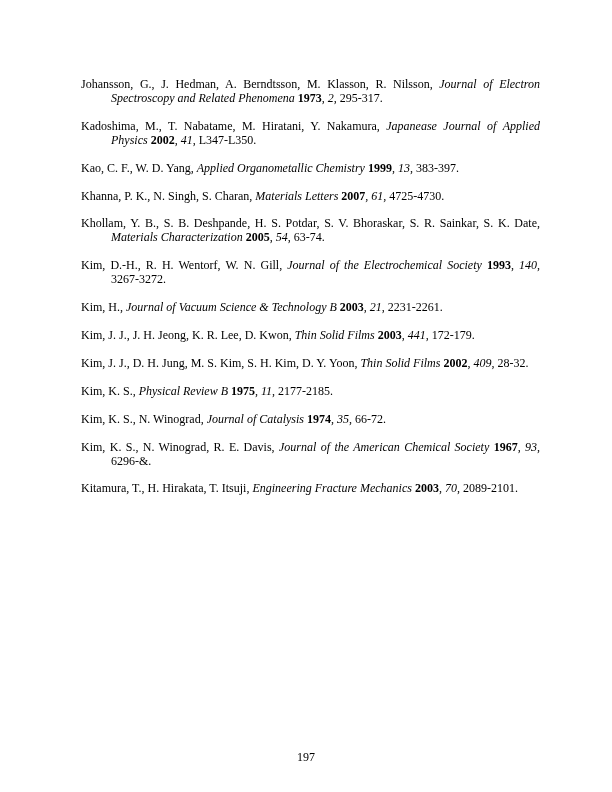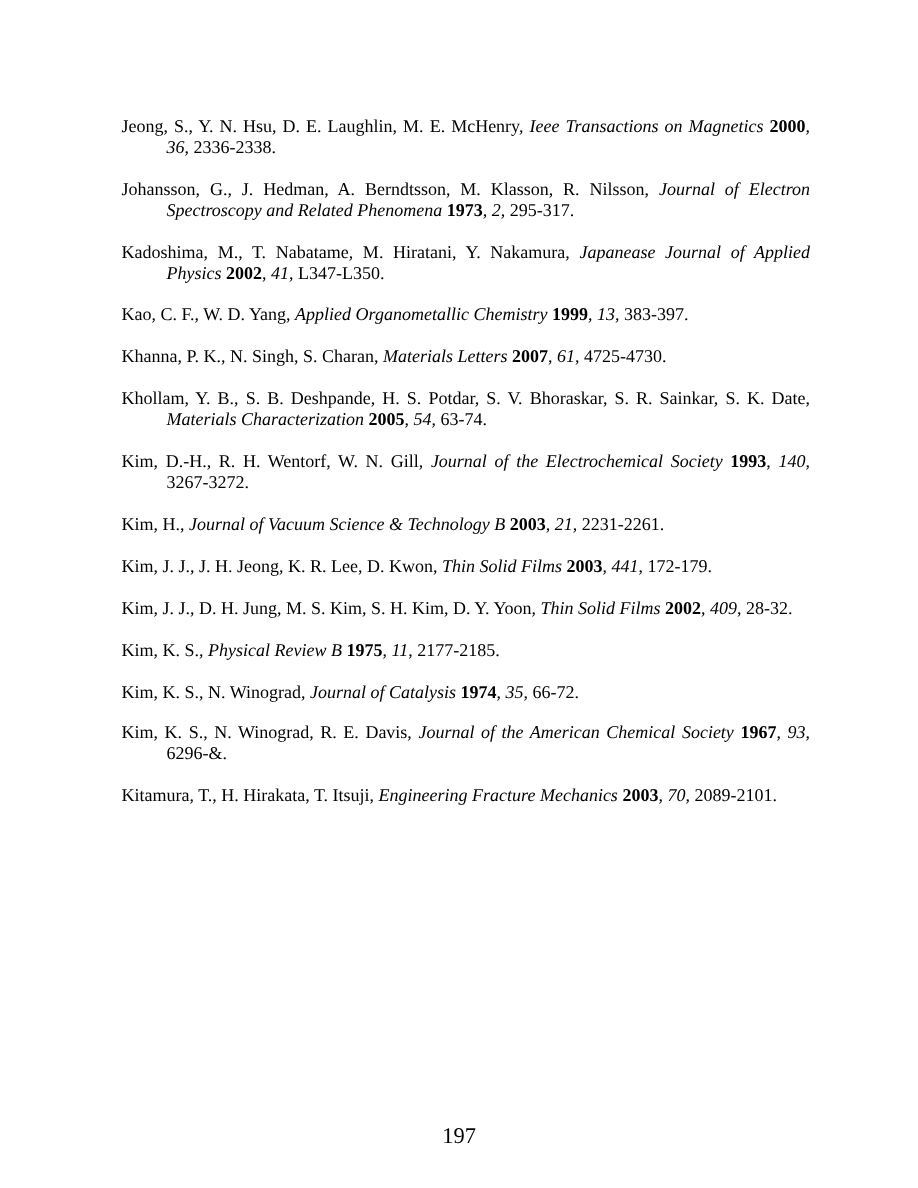--- a/index.html
+++ b/index.html
@@ -32,29 +32,28 @@
     text-indent: -30px;
   }
   .ref .i { font-style: italic; }
   .ref .b { font-weight: bold; }
   .page-number {
     position: absolute;
     left: 0;
     right: 0;
     top: 750px;
     text-align: center;
-    font-size: 15px;
+    font-size: 12px;
   }
 </style>
 </head>
 <body>
 
 <div class="page">
   <div class="content">
-      <p class="ref"><span>Jeong, S., Y. N. Hsu, D. E. Laughlin, M. E. McHenry, </span><span class="i">Ieee Transactions on Magnetics</span><span> </span><span class="b">2000</span><span>, </span><span class="i">36</span><span>, 2336-2338.</span></p>
       <p class="ref"><span>Johansson, G., J. Hedman, A. Berndtsson, M. Klasson, R. Nilsson, </span><span class="i">Journal of Electron Spectroscopy and Related Phenomena</span><span> </span><span class="b">1973</span><span>, </span><span class="i">2</span><span>, 295-317.</span></p>
       <p class="ref"><span>Kadoshima, M., T. Nabatame, M. Hiratani, Y. Nakamura, </span><span class="i">Japanease Journal of Applied Physics</span><span> </span><span class="b">2002</span><span>, </span><span class="i">41</span><span>, L347-L350.</span></p>
       <p class="ref"><span>Kao, C. F., W. D. Yang, </span><span class="i">Applied Organometallic Chemistry</span><span> </span><span class="b">1999</span><span>, </span><span class="i">13</span><span>, 383-397.</span></p>
       <p class="ref"><span>Khanna, P. K., N. Singh, S. Charan, </span><span class="i">Materials Letters</span><span> </span><span class="b">2007</span><span>, </span><span class="i">61</span><span>, 4725-4730.</span></p>
       <p class="ref"><span>Khollam, Y. B., S. B. Deshpande, H. S. Potdar, S. V. Bhoraskar, S. R. Sainkar, S. K. Date, </span><span class="i">Materials Characterization</span><span> </span><span class="b">2005</span><span>, </span><span class="i">54</span><span>, 63-74.</span></p>
       <p class="ref"><span>Kim, D.-H., R. H. Wentorf, W. N. Gill, </span><span class="i">Journal of the Electrochemical Society</span><span> </span><span class="b">1993</span><span>, </span><span class="i">140</span><span>, 3267-3272.</span></p>
       <p class="ref"><span>Kim, H., </span><span class="i">Journal of Vacuum Science &amp; Technology B</span><span> </span><span class="b">2003</span><span>, </span><span class="i">21</span><span>, 2231-2261.</span></p>
       <p class="ref"><span>Kim, J. J., J. H. Jeong, K. R. Lee, D. Kwon, </span><span class="i">Thin Solid Films</span><span> </span><span class="b">2003</span><span>, </span><span class="i">441</span><span>, 172-179.</span></p>
       <p class="ref"><span>Kim, J. J., D. H. Jung, M. S. Kim, S. H. Kim, D. Y. Yoon, </span><span class="i">Thin Solid Films</span><span> </span><span class="b">2002</span><span>, </span><span class="i">409</span><span>, 28-32.</span></p>
       <p class="ref"><span>Kim, K. S., </span><span class="i">Physical Review B</span><span> </span><span class="b">1975</span><span>, </span><span class="i">11</span><span>, 2177-2185.</span></p>

